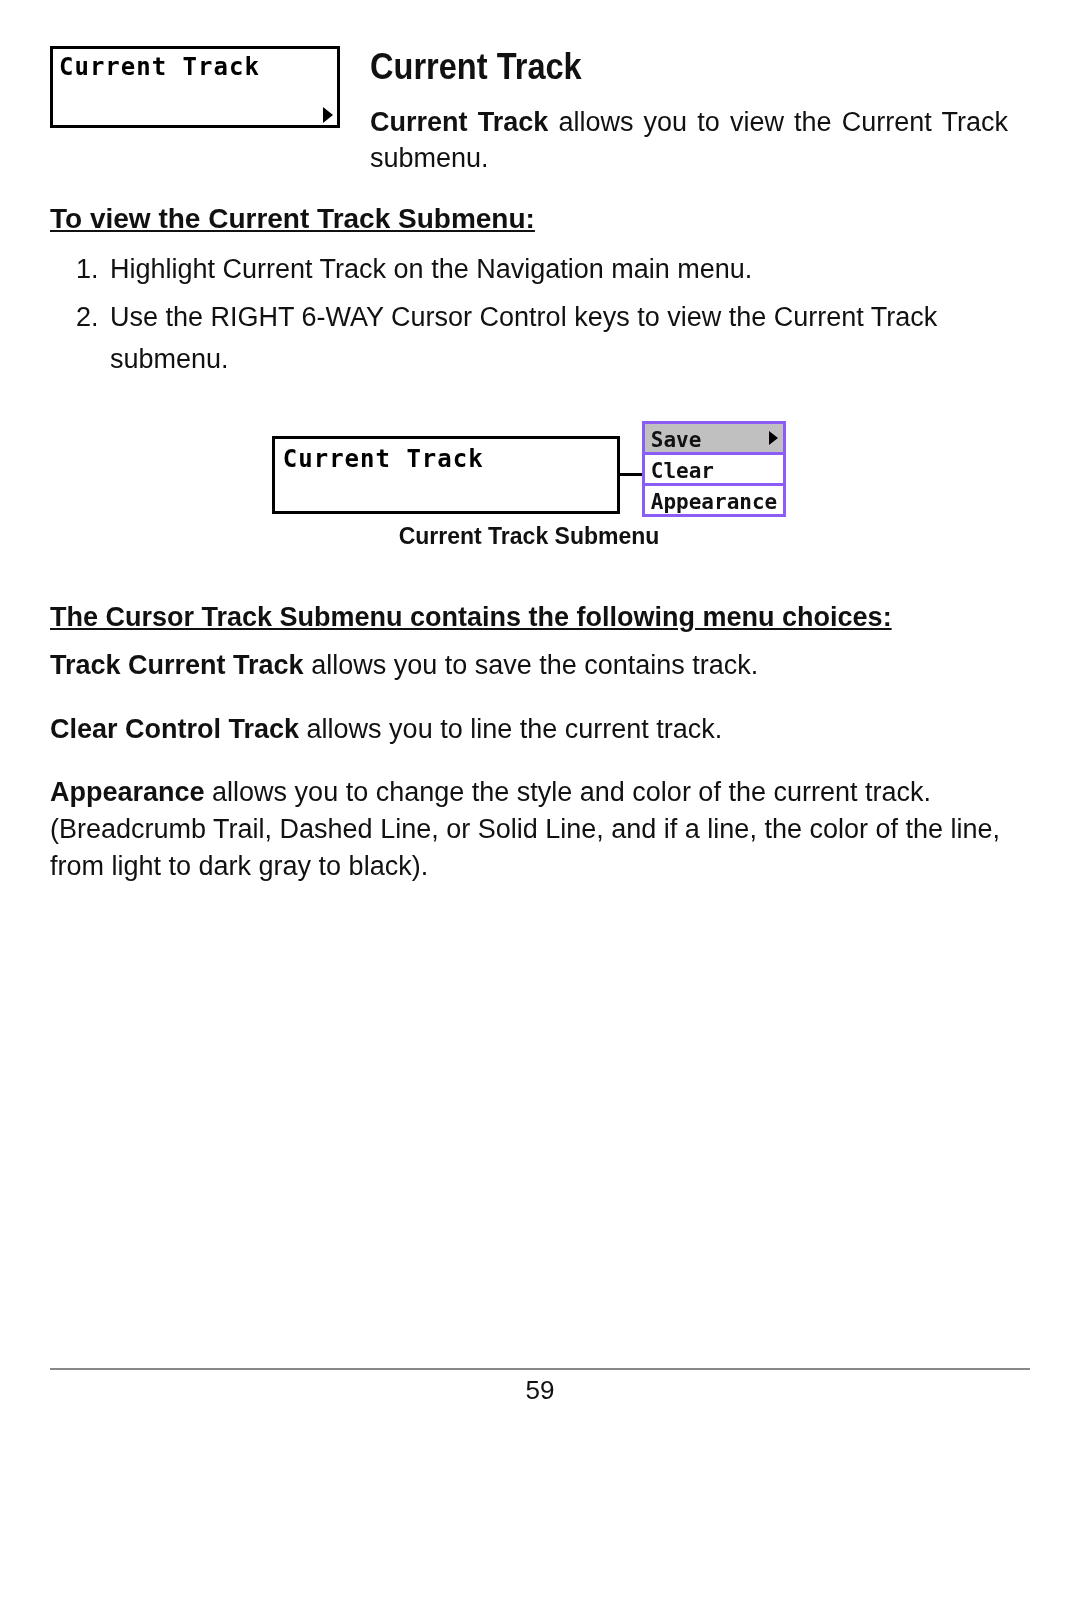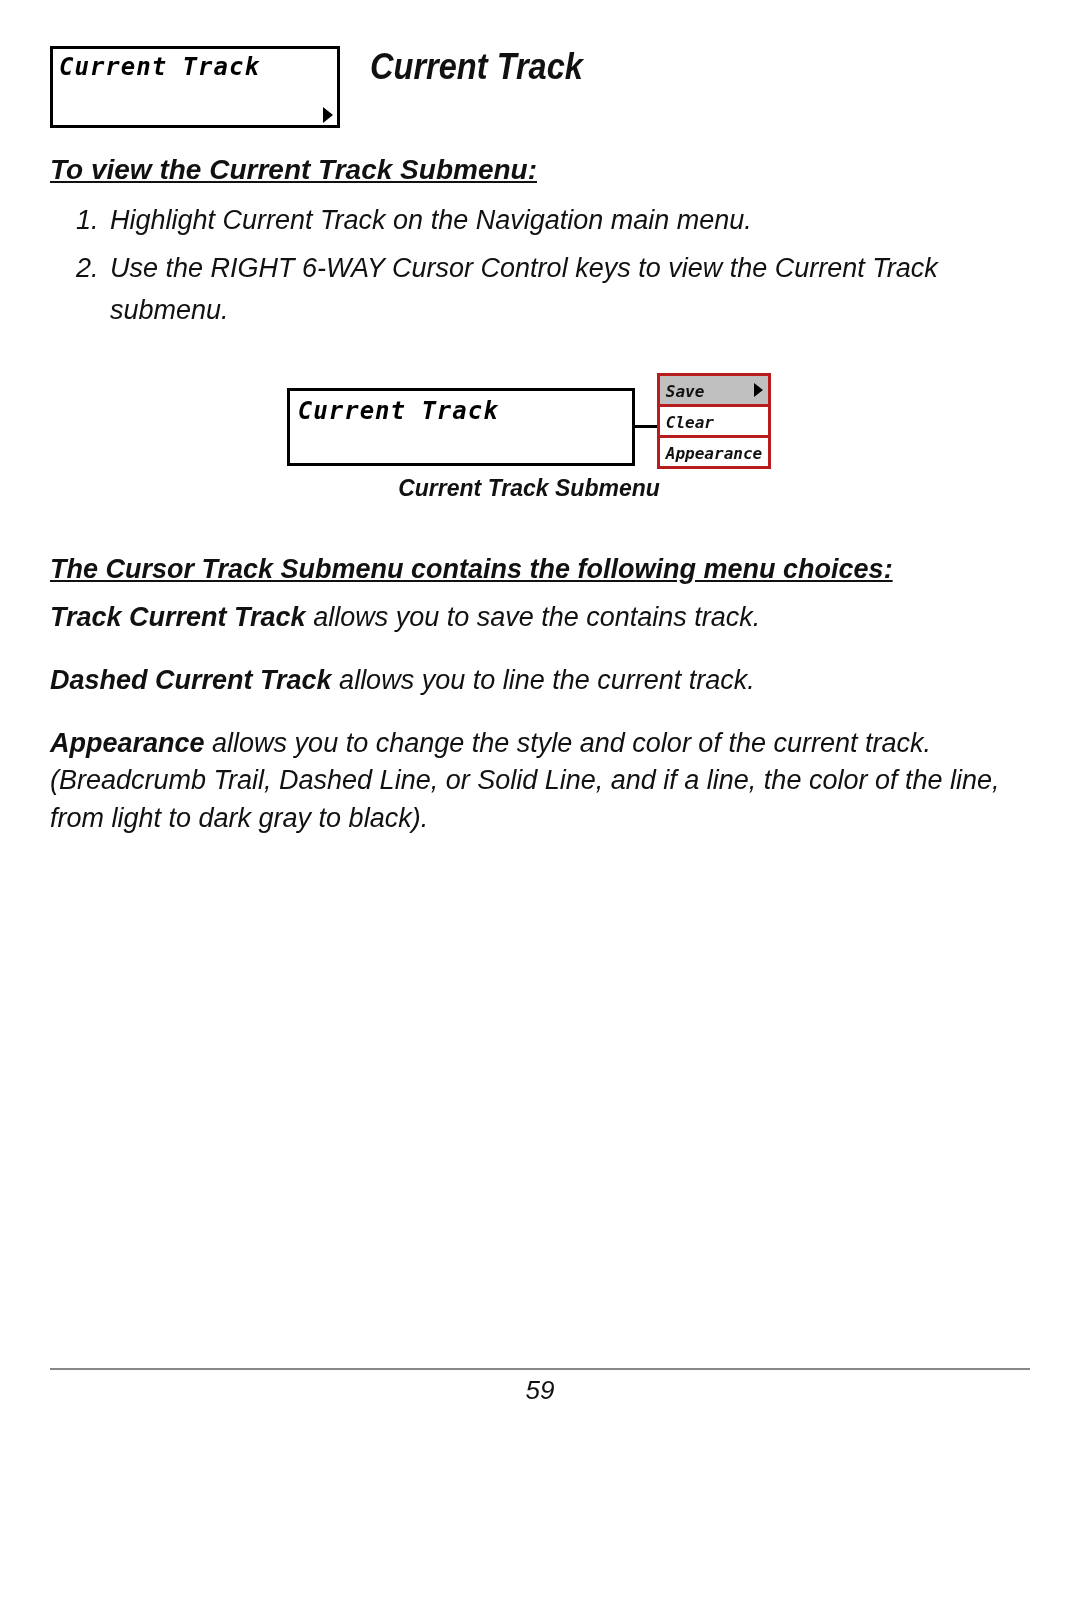--- a/index.html
+++ b/index.html
@@ -8,21 +8,20 @@
     background: #fff;
   }
   .page {
     box-sizing: border-box;
     width: 1080px;
     height: 1448px;
     padding: 46px 72px 40px 50px;
     position: relative;
     font-family: "Myriad Pro", "Segoe UI", "Helvetica Neue", Arial, sans-serif;
     color: #111;
-    font-style: italic;
   }
 
   
   .top-row {
     display: flex;
     align-items: flex-start;
     gap: 30px;
   }
 
   .menu-panel {
@@ -109,25 +108,25 @@
     height: 78px;
     border: 3px solid #000;
     background: #fff;
     padding: 6px 8px 0 8px;
     margin-top: 12px;
   }
   .submenu-parent .menu-panel-label { padding: 0; }
   .submenu-item {
     box-sizing: border-box;
     height: 34px;
-    border: 3px solid #b91c1c;
+    border: 3px solid #8b5cf6;
     margin-top: -3px;
     padding: 2px 6px 0 6px;
     font-family: "Consolas","DejaVu Sans Mono",monospace;
-    font-size: 16px;
+    font-size: 21px;
     font-weight: 700;
     line-height: 28px;
     position: relative;
   }
   .submenu-item.sel {
     background: #c0c0c0;
   }
   .submenu-item .tri {
     position: absolute;
     right: 5px;
@@ -196,20 +195,23 @@
 
   <div class="top-row">
 
     <div class="menu-panel">
       <div class="menu-panel-label">Current Track</div>
       <span class="menu-panel-tri"></span>
     </div>
 
     <div class="top-text">
       <h1 class="section-heading">Current Track</h1>
+      <div class="intro-line">
+        <b>Current Track</b><span> allows you to view the Current Track submenu.</span>
+      </div>
     </div>
   </div>
 
   <div class="subhead">To view the Current Track Submenu:</div>
 
   <ol class="steps">
     <li>Highlight Current Track on the Navigation main menu.</li>
     <li>Use the RIGHT 6-WAY Cursor Control keys to view the Current Track submenu.</li>
   </ol>
 
@@ -234,21 +236,21 @@
     </div>
     <div class="figure-caption">Current Track Submenu</div>
   </div>
 
   <div class="choices-head">The Cursor Track Submenu contains the following menu choices:</div>
 
   <div class="choice-para">
     <b>Track Current Track</b><span> allows you to save the contains track.</span>
   </div>
   <div class="choice-para">
-    <b>Dashed Current Track</b><span> allows you to line the current track.</span>
+    <b>Clear Control Track</b><span> allows you to line the current track.</span>
   </div>
   <div class="choice-para">
     <b>Appearance</b><span> allows you to change the style and color of the current track. (Breadcrumb Trail, Dashed Line, or Solid Line, and if a line, the color of the line, from light to dark gray to black).</span>
   </div>
 
   <div class="footer-rule"></div>
   <div class="page-number">59</div>
 </div>
 
 </body></html>

